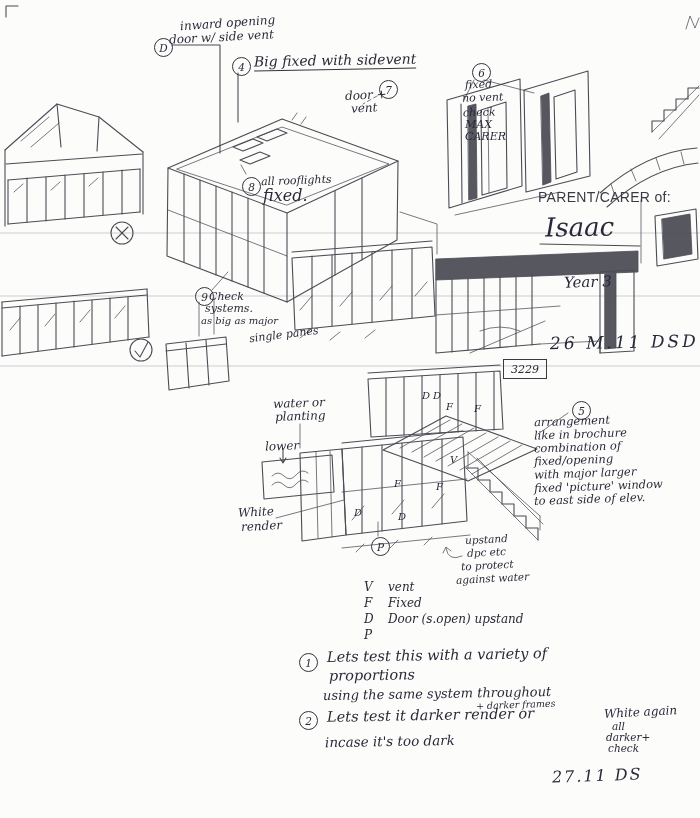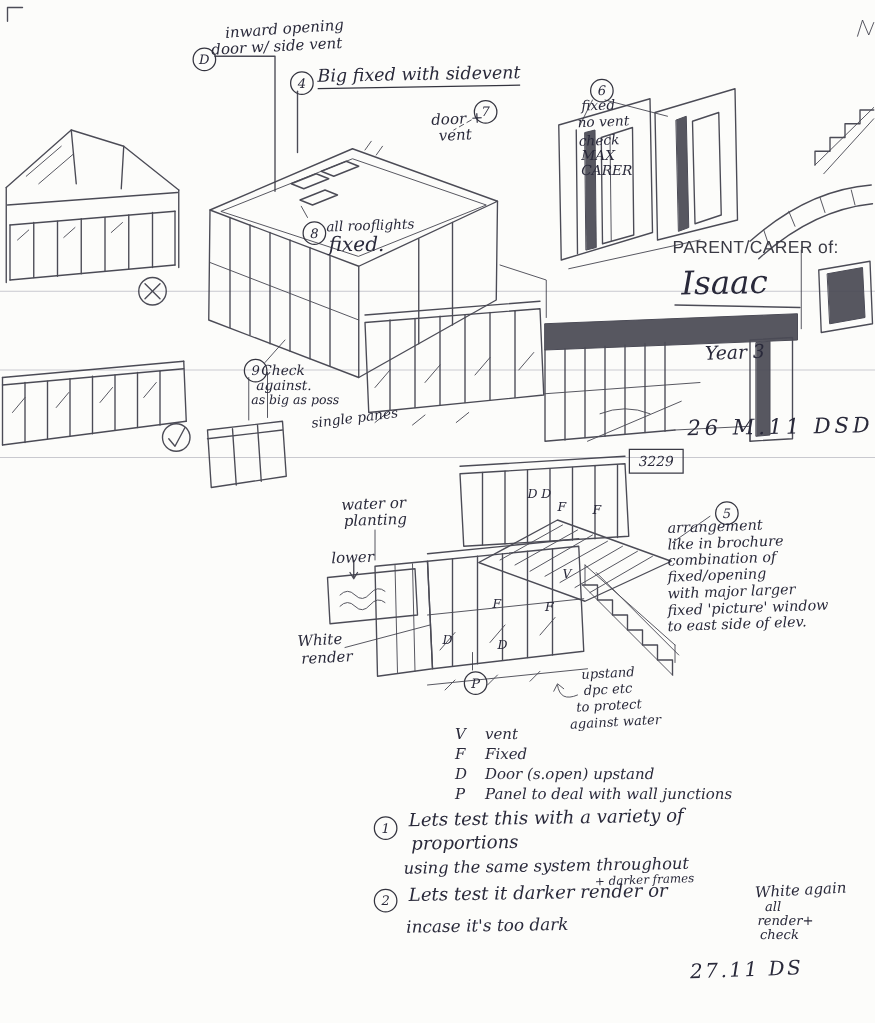--- a/index.html
+++ b/index.html
@@ -266,22 +266,22 @@
 <div class="txt hw" style="left:463px;top:107px;font-size:11px;transform:rotate(-2deg)">check</div>
 <div class="txt hw" style="left:465px;top:119px;font-size:11px">MAX</div>
 <div class="txt hw" style="left:465px;top:131px;font-size:11px">CARER</div>
 
 <div class="badge" style="left:242px;top:177px">8</div>
 <div class="txt hw" style="left:261px;top:175px;font-size:11px;transform:rotate(-2deg)">all rooflights</div>
 <div class="txt hw" style="left:263px;top:188px;font-size:16px">fixed.</div>
 
 <div class="badge" style="left:195px;top:287px">9</div>
 <div class="txt hw" style="left:209px;top:291px;font-size:11px">Check</div>
-<div class="txt hw" style="left:205px;top:303px;font-size:11px">against.</div>
-<div class="txt hw" style="left:201px;top:316px;font-size:10px">as big as poss</div>
+<div class="txt hw" style="left:205px;top:303px;font-size:11px">systems.</div>
+<div class="txt hw" style="left:201px;top:316px;font-size:10px">as big as major</div>
 <div class="txt hw" style="left:249px;top:329px;font-size:11px;transform:rotate(-7deg)">single panes</div>
 
 <div class="txt print" style="left:538px;top:190px;font-size:14px">PARENT/CARER of:</div>
 <div class="txt hw" style="left:545px;top:214px;font-size:26px;transform:rotate(-1deg)">Isaac</div>
 <div class="txt hw" style="left:564px;top:275px;font-size:15px;transform:rotate(-2deg)">Year 3</div>
 <div class="txt hw" style="left:550px;top:334px;font-size:17px;letter-spacing:3px;transform:rotate(-1deg)">26 M.11 DSD</div>
 <div class="refbox" style="left:503px;top:359px;width:42px;height:18px">3229</div>
 
 <div class="badge" style="left:572px;top:401px">5</div>
 <div class="txt hw" style="left:534px;top:415px;font-size:11.5px;transform:rotate(-2deg)">arrangement</div>
@@ -306,33 +306,32 @@
 <div class="txt hw" style="left:461px;top:560px;font-size:10.5px;transform:rotate(-3deg)">to protect</div>
 <div class="txt hw" style="left:456px;top:573px;font-size:10.5px;transform:rotate(-3deg)">against water</div>
 
 <div class="txt hw" style="left:364px;top:581px;font-size:12px">V</div>
 <div class="txt hw" style="left:388px;top:581px;font-size:12px">vent</div>
 <div class="txt hw" style="left:364px;top:597px;font-size:12px">F</div>
 <div class="txt hw" style="left:388px;top:597px;font-size:12px">Fixed</div>
 <div class="txt hw" style="left:364px;top:613px;font-size:12px">D</div>
 <div class="txt hw" style="left:388px;top:613px;font-size:12px">Door (s.open) upstand</div>
 <div class="txt hw" style="left:364px;top:629px;font-size:12px">P</div>
-<div class="txt hw" style="left:388px;top:629px;font-size:12px">Panel to deal with wall junctions</div>
 
 <div class="badge" style="left:299px;top:653px">1</div>
 <div class="txt hw" style="left:327px;top:648px;font-size:14.5px;transform:rotate(-1deg)">Lets test this with a variety of</div>
 <div class="txt hw" style="left:329px;top:668px;font-size:14.5px;transform:rotate(-1deg)">proportions</div>
 <div class="txt hw" style="left:323px;top:687px;font-size:13px;transform:rotate(-1deg)">using the same system throughout</div>
 
 <div class="txt hw" style="left:476px;top:700px;font-size:9.5px;transform:rotate(-2deg)">+ darker frames</div>
 <div class="badge" style="left:299px;top:711px">2</div>
 <div class="txt hw" style="left:327px;top:708px;font-size:14.5px;transform:rotate(-1deg)">Lets test it darker render or</div>
 <div class="txt hw" style="left:604px;top:706px;font-size:12px;transform:rotate(-3deg)">White again</div>
 <div class="txt hw" style="left:612px;top:721px;font-size:10.5px">all</div>
-<div class="txt hw" style="left:606px;top:732px;font-size:10.5px">render+</div>
+<div class="txt hw" style="left:606px;top:732px;font-size:10.5px">darker+</div>
 <div class="txt hw" style="left:608px;top:743px;font-size:10.5px">check</div>
 <div class="txt hw" style="left:325px;top:734px;font-size:13.5px;transform:rotate(-1deg)">incase it's too dark</div>
 
 <div class="txt hw" style="left:552px;top:768px;font-size:16px;letter-spacing:2px;transform:rotate(-2deg)">27.11 DS</div>
 
 <div class="txt hw" style="left:422px;top:391px;font-size:10px">D</div>
 <div class="txt hw" style="left:433px;top:391px;font-size:10px">D</div>
 <div class="txt hw" style="left:446px;top:402px;font-size:10px">F</div>
 <div class="txt hw" style="left:474px;top:404px;font-size:10px">F</div>
 <div class="txt hw" style="left:450px;top:455px;font-size:10px">V</div>

